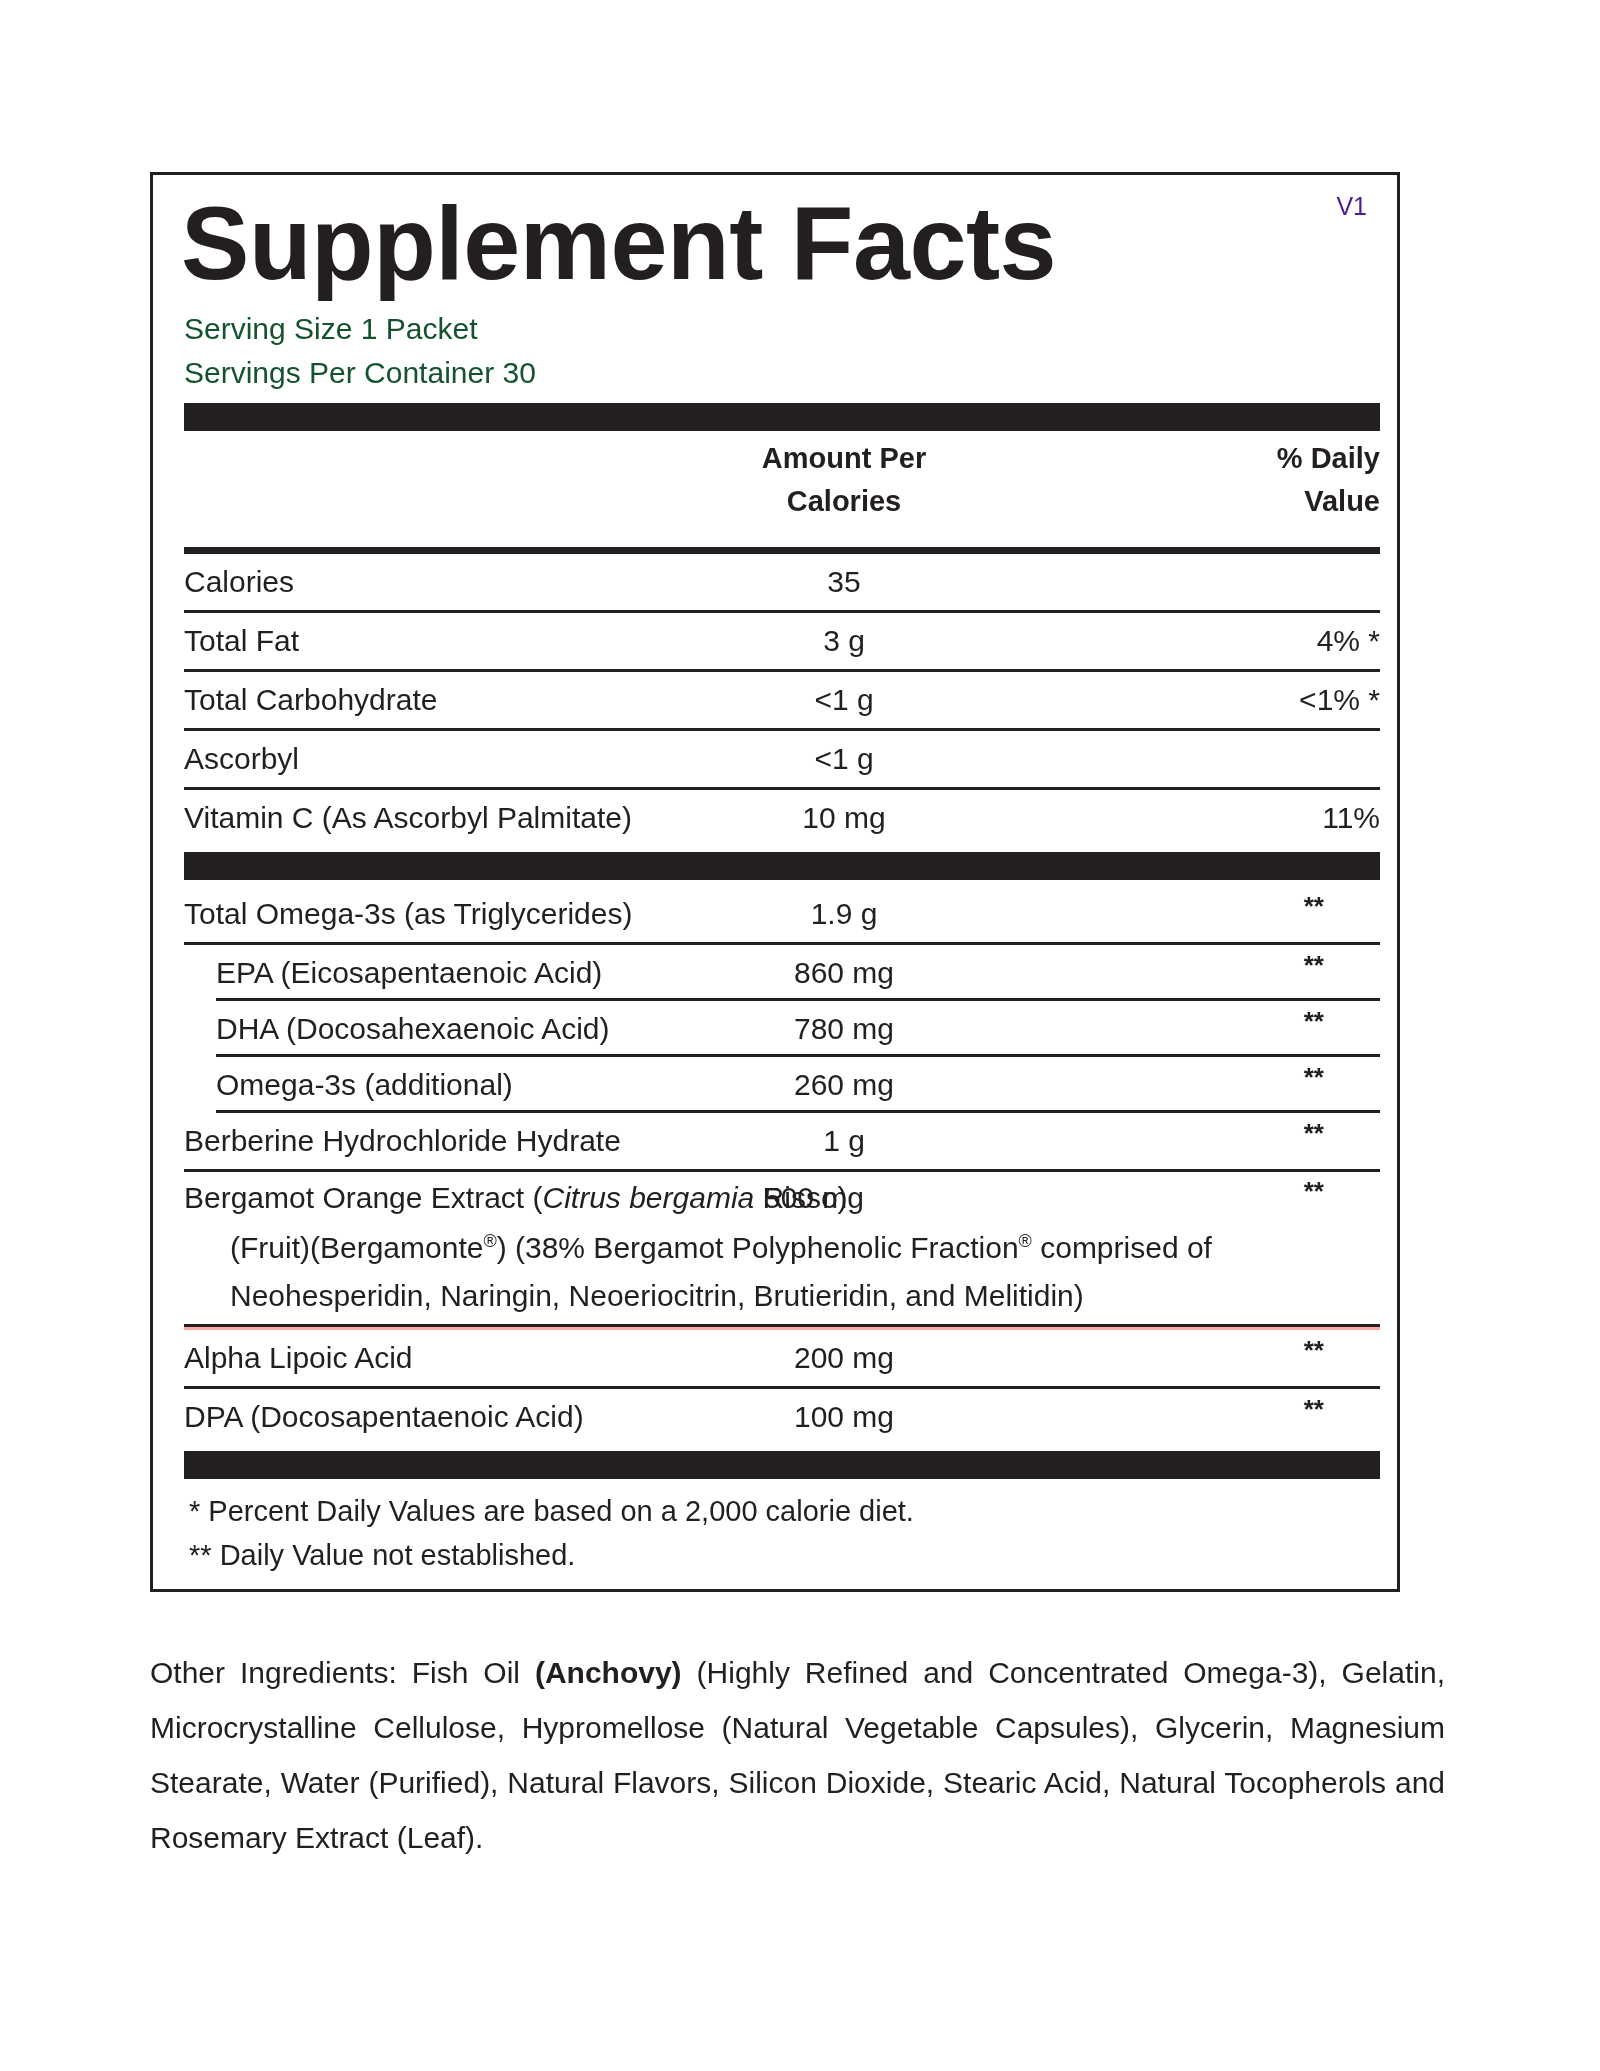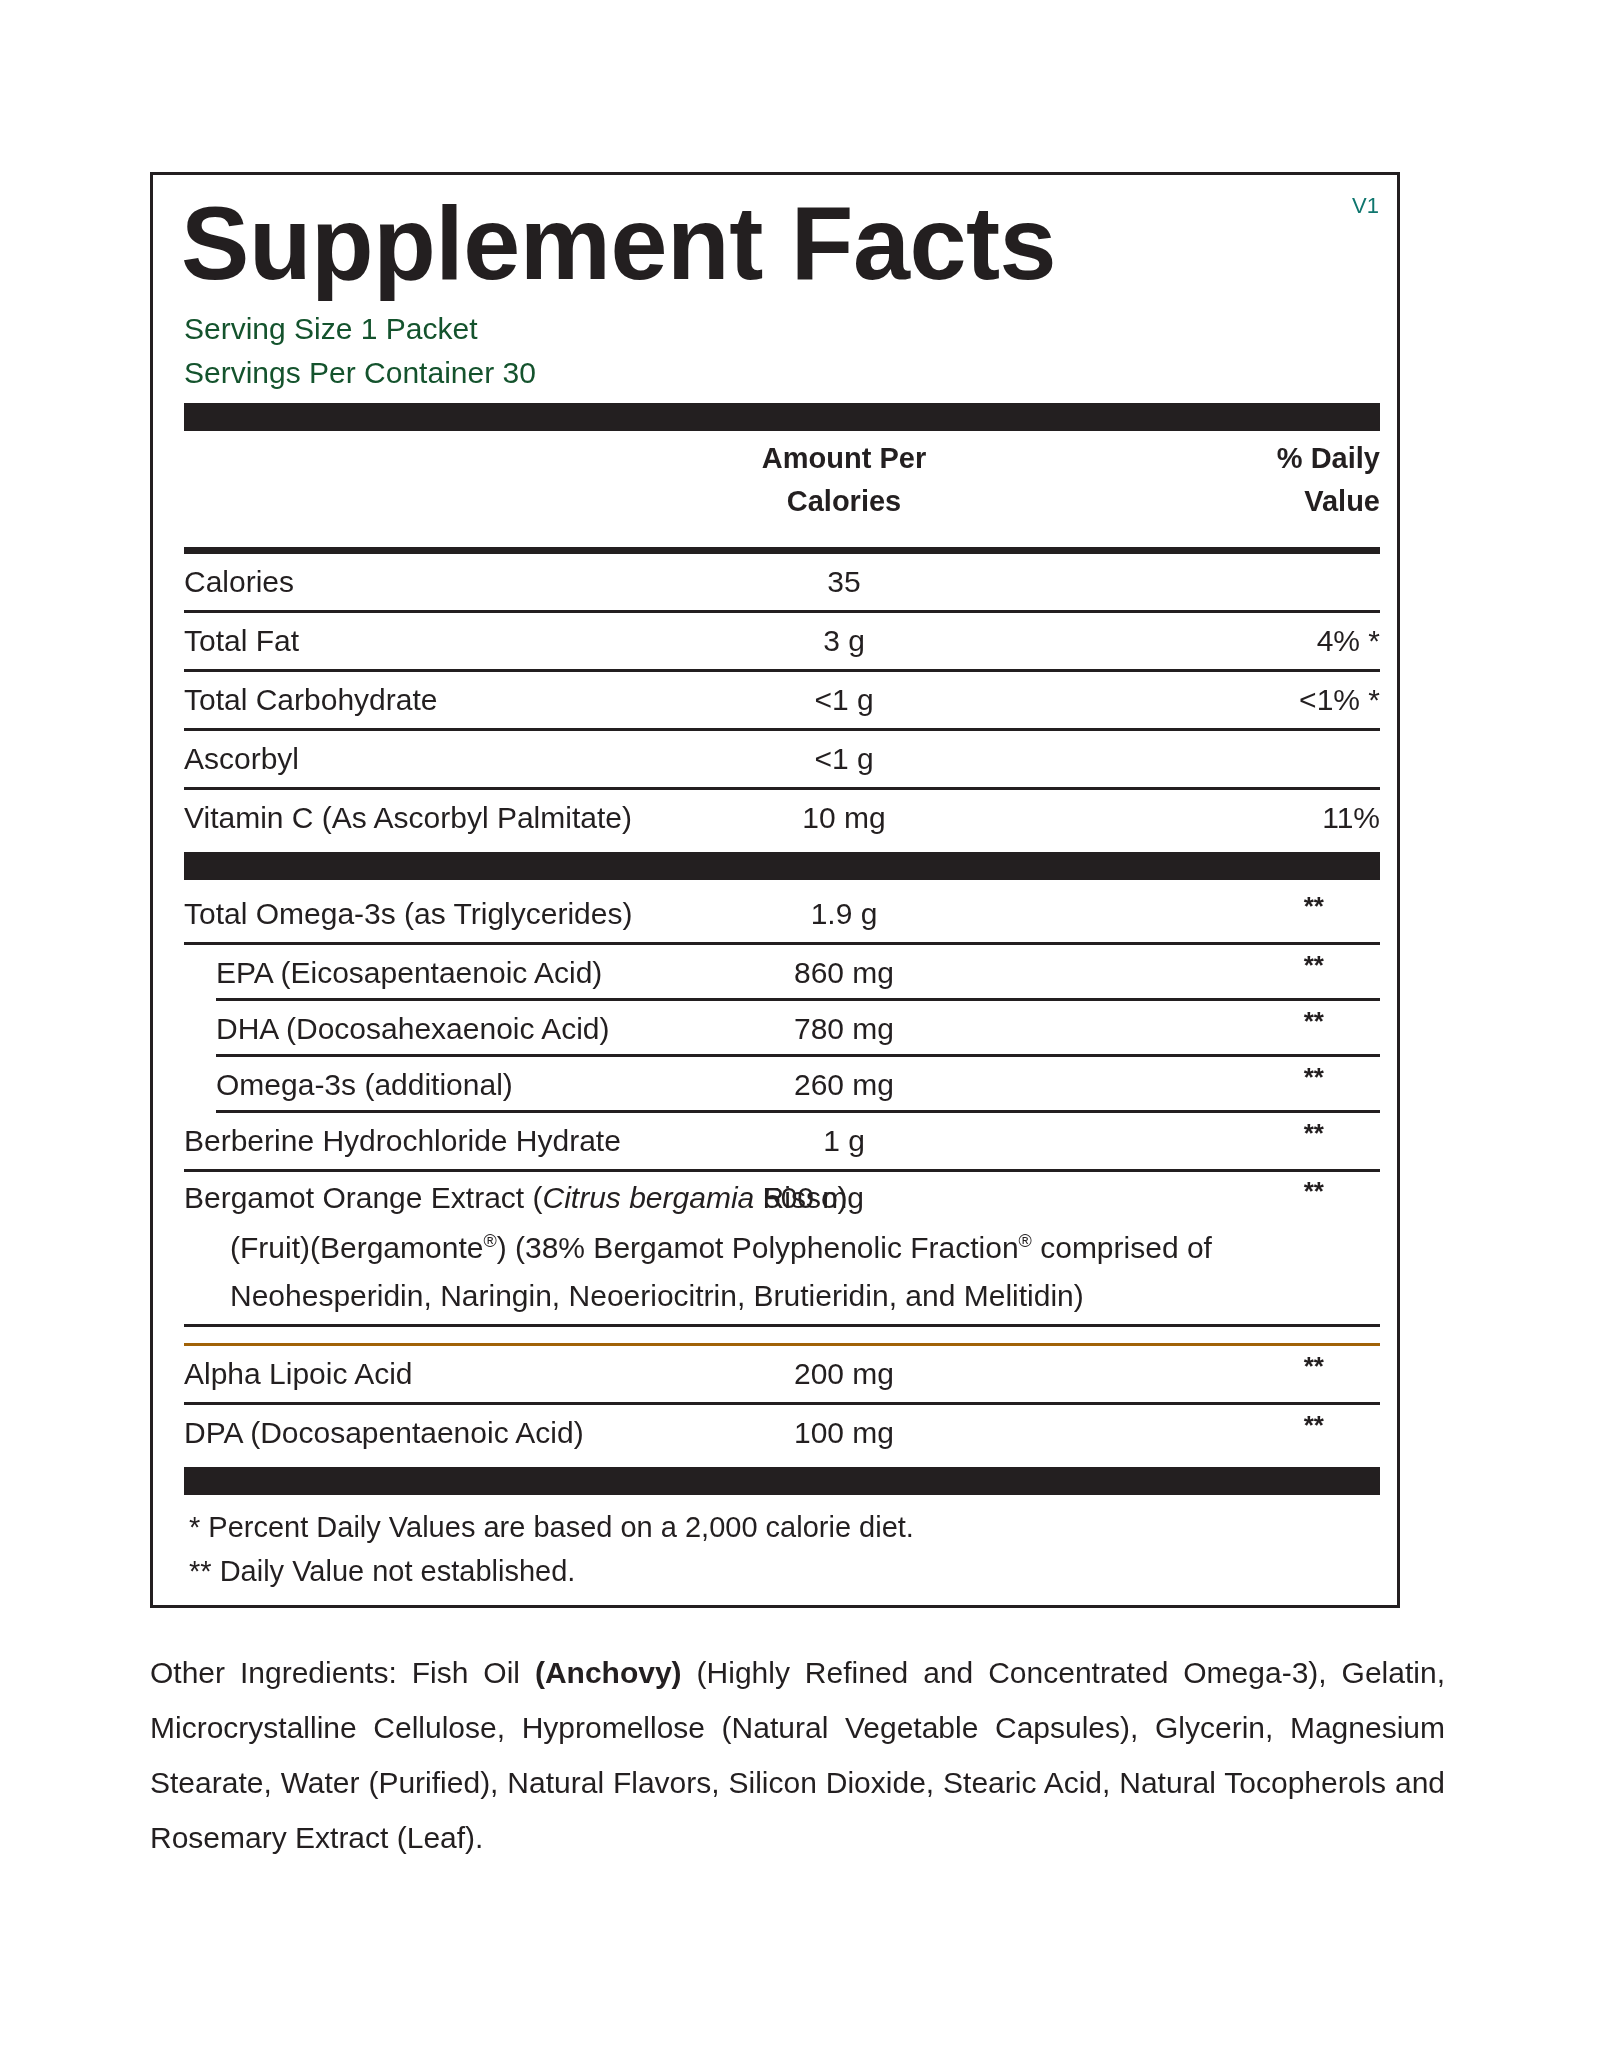--- a/index.html
+++ b/index.html
@@ -43,26 +43,26 @@
     font-weight:bold;
     line-height:112px;
     letter-spacing:-0.5px;
     transform:scaleX(1.0);
     transform-origin:left center;
     white-space:nowrap;
     color:#231f20;
   }
   .version {
     position:absolute;
-    right:18px;
+    right:30px;
     top:10px;
-    font-size:22px;
+    font-size:25px;
     font-weight:normal;
     line-height:22px;
-    color:#0f766e;
+    color:#4c1d95;
   }
 
   
   .serving {
     padding:4px 0 0 31px;
     font-size:30px;
     line-height:44px;
     color:#14532d;
   }
 
@@ -294,21 +294,21 @@
       </div>
 
       <div class="row multi">
         <span class="nm"><span>Bergamot Orange Extract (</span><span class="ital">Citrus bergamia</span><span> Risso)</span></span>
         <span class="amt">500 mg</span>
         <span class="dv stars">**</span>
         <div class="cont"><span>(Fruit)(Bergamonte</span><sup class="reg">®</sup><span>) (38% Bergamot Polyphenolic Fraction</span><sup class="reg">®</sup><span> comprised of</span></div>
         <div class="cont">Neohesperidin, Naringin, Neoeriocitrin, Brutieridin, and Melitidin)</div>
       </div>
 
-      <div class="row" style="border-top:3px solid #a16207;margin-top:16px;">
+      <div class="row" style="border-top:3px solid #fca5a5;">
         <span class="nm">Alpha Lipoic Acid</span>
         <span class="amt">200 mg</span>
         <span class="dv stars">**</span>
       </div>
 
       <div class="row" style="border-bottom:none;">
         <span class="nm">DPA (Docosapentaenoic Acid)</span>
         <span class="amt">100 mg</span>
         <span class="dv stars">**</span>
       </div>

